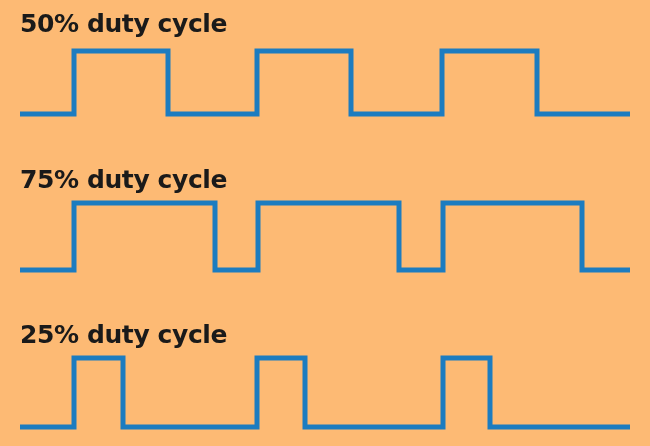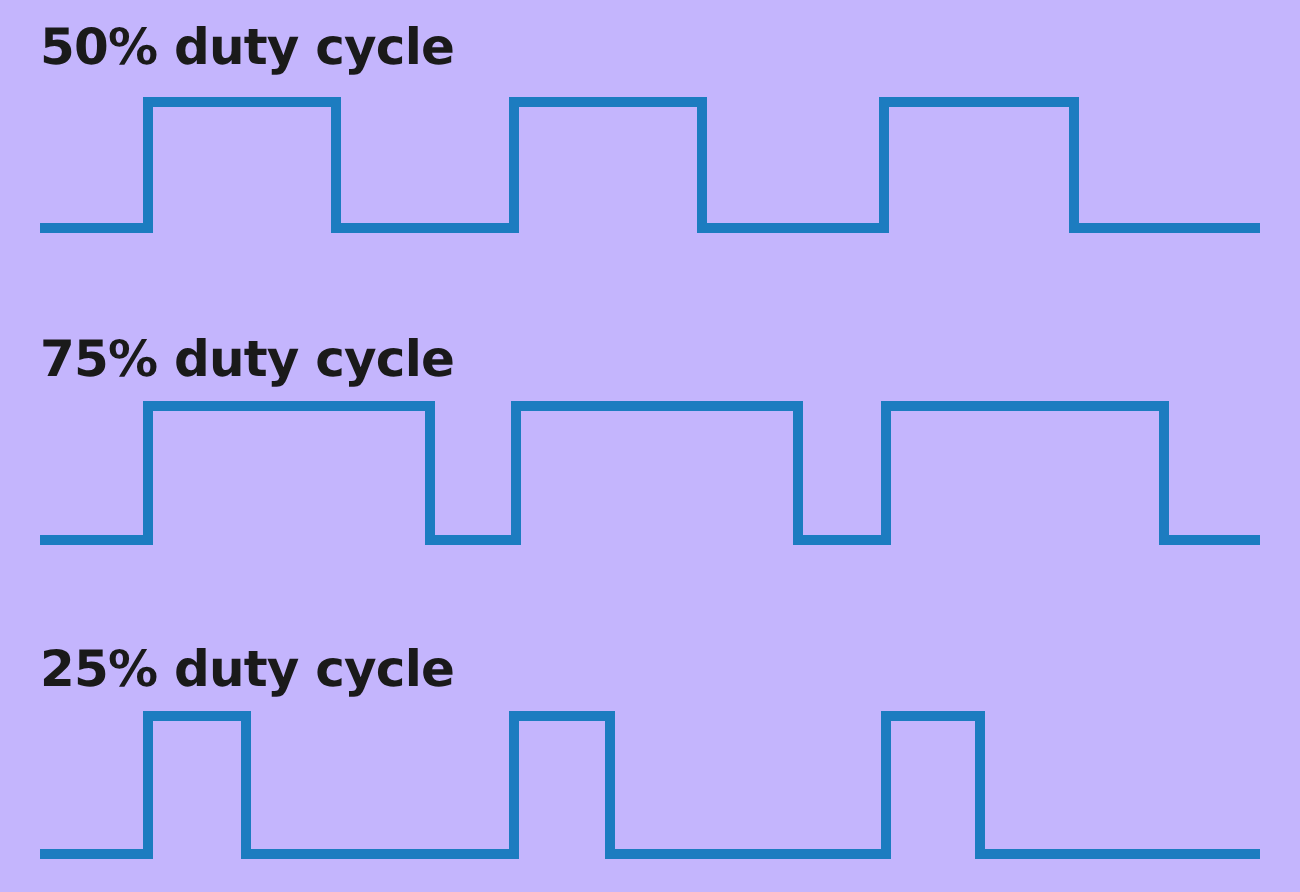--- a/index.html
+++ b/index.html
@@ -34,21 +34,21 @@
   .wave-path {
     fill: none;
     stroke-width: 5;
     stroke-linecap: butt;
     stroke-linejoin: miter;
   }
 </style>
 </head>
 <body>
 
-<div id="figure" style="background: #c4b5fd;">
+<div id="figure" style="background: #fdba74;">
   <svg viewBox="0 0 650 446" xmlns="http://www.w3.org/2000/svg">
 
     <g>
       <text class="wave-label" x="20" y="32" fill="#1a1a1a">50% duty cycle</text>
       <path class="wave-path" d="M 20 114 L 74 114 L 74 51 L 168 51 L 168 114 L 257 114 L 257 51 L 351 51 L 351 114 L 442 114 L 442 51 L 537 51 L 537 114 L 630 114" stroke="#1C7CC0" stroke-width="5"></path>
     </g>
 
     <g>
       <text class="wave-label" x="20" y="188" fill="#1a1a1a">75% duty cycle</text>
       <path class="wave-path" d="M 20 270 L 74 270 L 74 203 L 215 203 L 215 270 L 258 270 L 258 203 L 399 203 L 399 270 L 443 270 L 443 203 L 582 203 L 582 270 L 630 270" stroke="#1C7CC0" stroke-width="5"></path>

